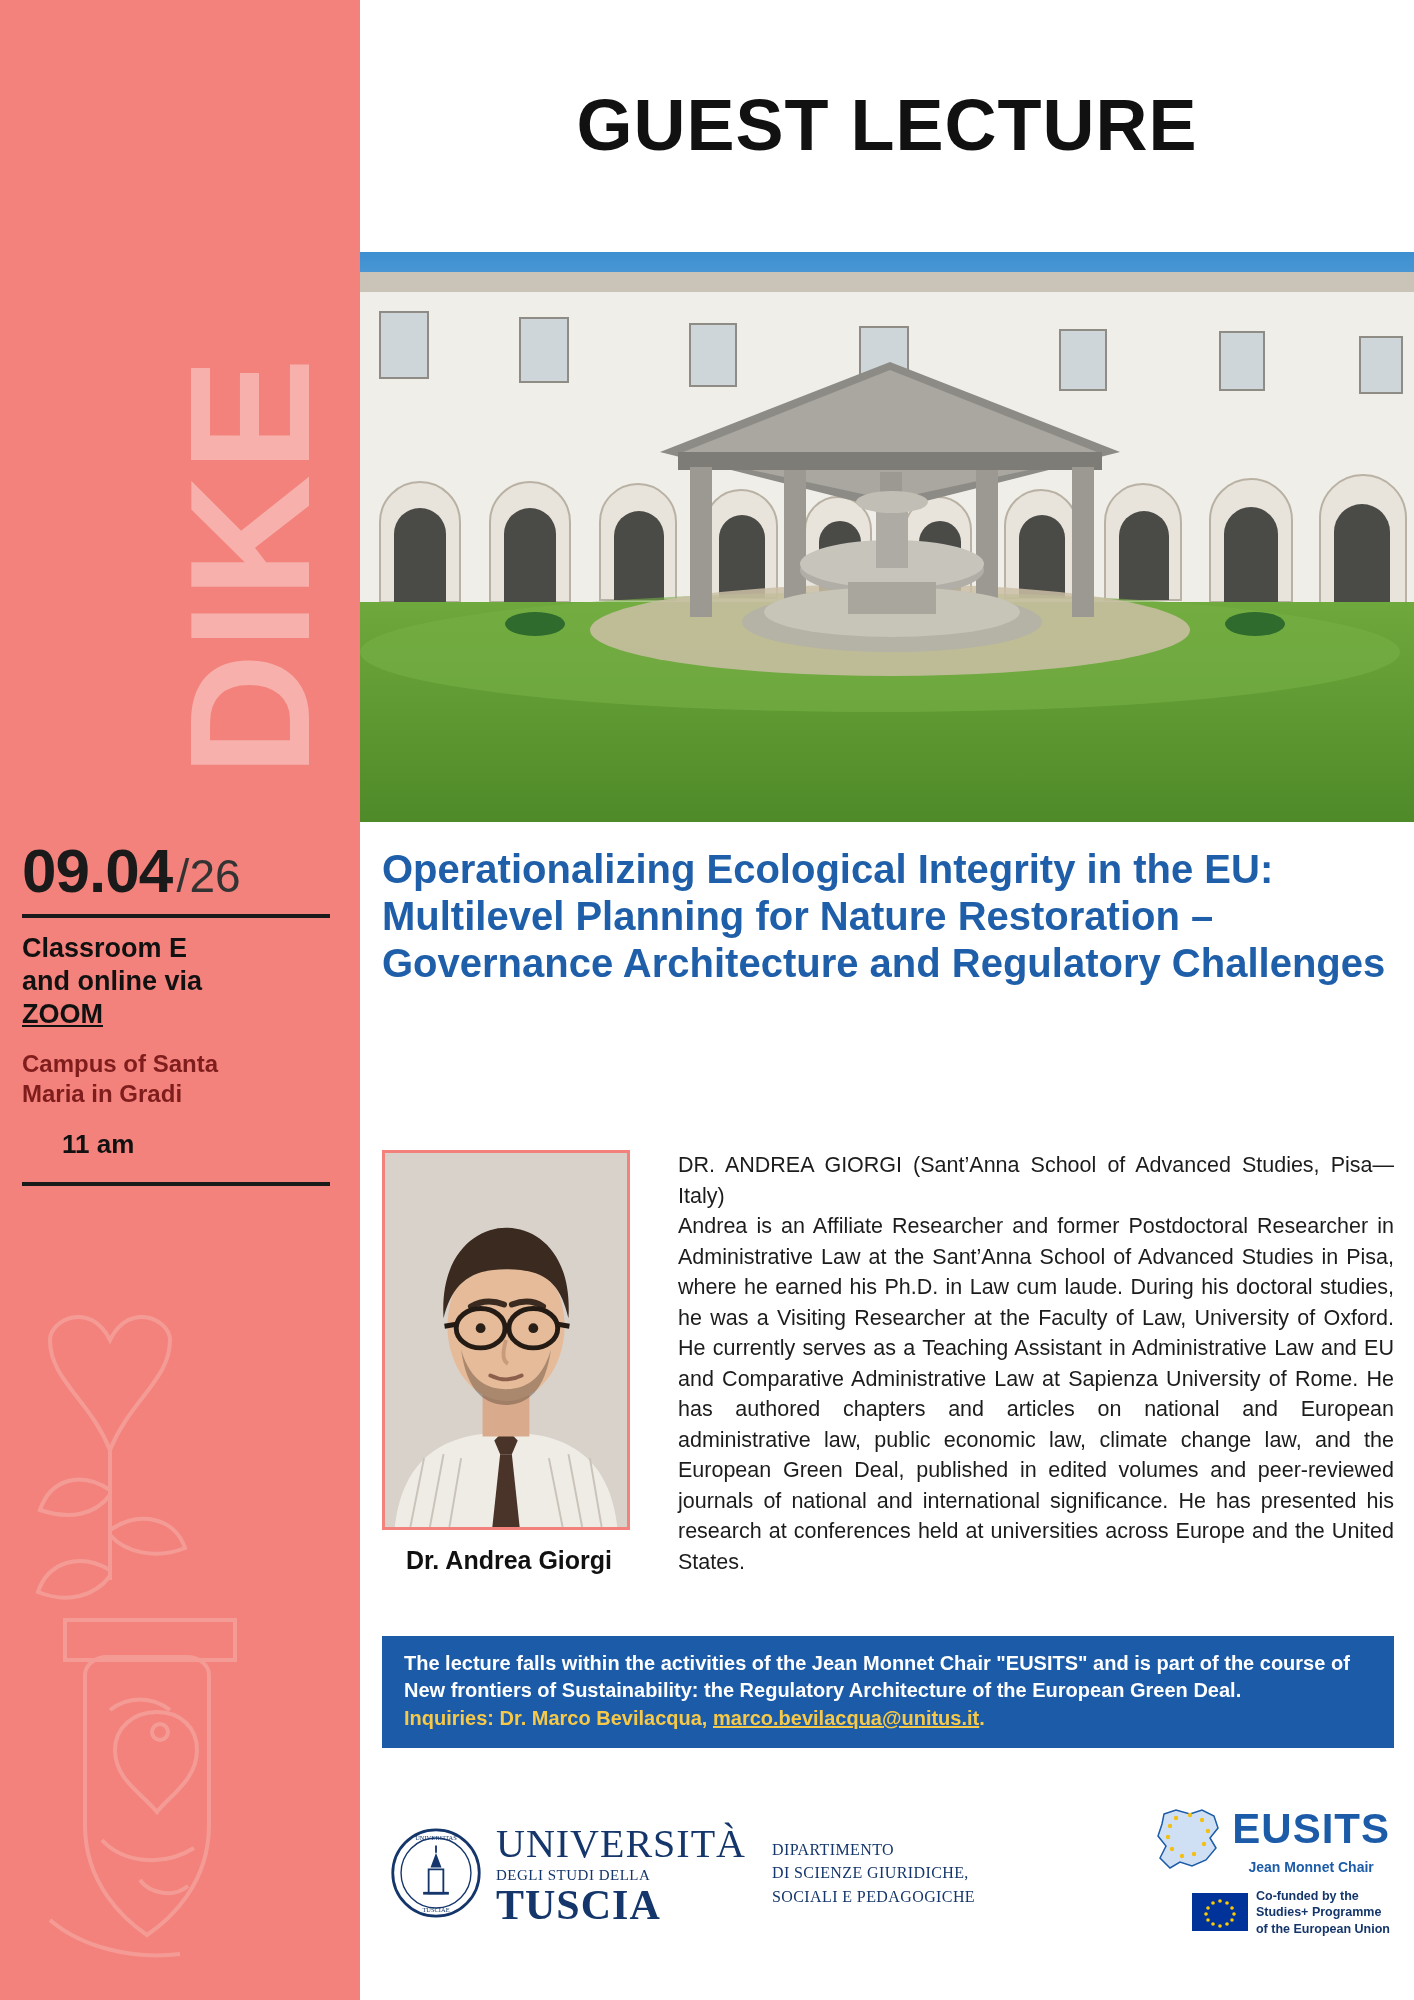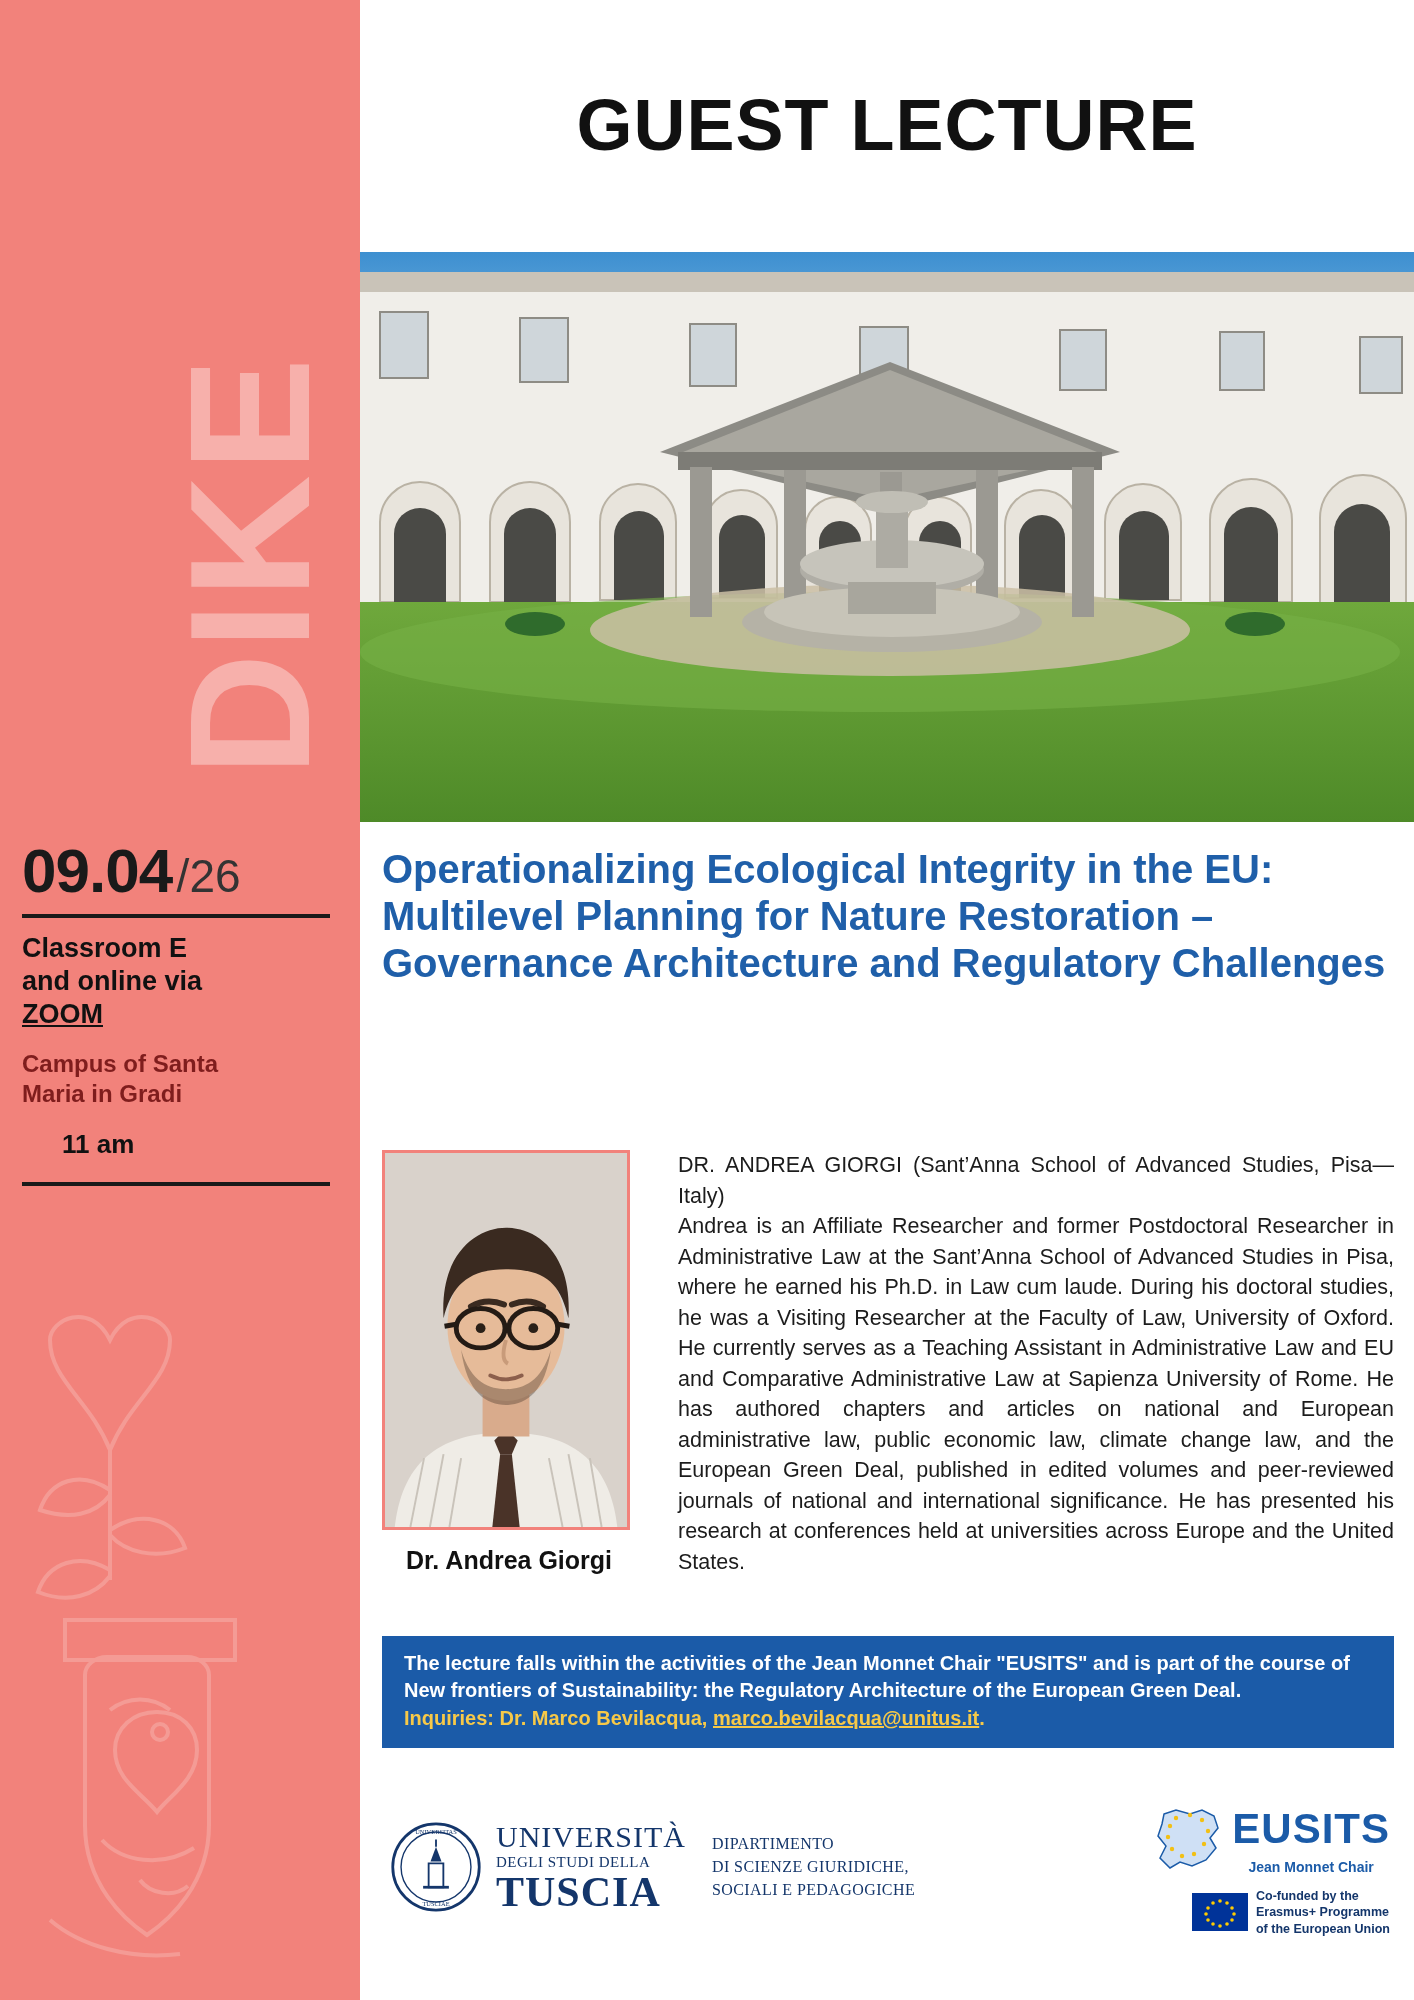--- a/index.html
+++ b/index.html
@@ -165,21 +165,21 @@
     left: 0; top: 1790px;
     width: 1054px; height: 200px;
   }
   .unitus {
     position: absolute; left: 30px; top: 30px;
     display: flex; align-items: center;
   }
   .seal { width: 92px; height: 92px; }
   .seal svg { display: block; width: 100%; height: 100%; }
   .unitus-text { margin-left: 14px; color: #14366b; }
-  .unitus-text .u1 { font-family: "Liberation Serif", serif; font-size: 30px; letter-spacing: 1px; }
+  .unitus-text .u1 { font-family: "Liberation Serif", serif; font-size: 40px; letter-spacing: 1px; }
   .unitus-text .u2 { font-family: "Liberation Serif", serif; font-size: 15px; letter-spacing: .5px; }
   .unitus-text .u3 { font-family: "Liberation Serif", serif; font-size: 42px; font-weight: bold; letter-spacing: 1px; line-height: 1; }
   .dept {
     margin-left: 26px; color: #14366b;
     font-family: "Liberation Serif", serif;
     font-size: 16px; line-height: 1.45; letter-spacing: .4px;
   }
   .eusits {
     position: absolute; right: 24px; top: 14px;
     width: 300px; text-align: center;
@@ -475,21 +475,21 @@
                   <circle cx="21" cy="31" r="1.8"></circle>
                 <circle cx="16" cy="27" r="1.8"></circle>
                   <circle cx="14" cy="21" r="1.8"></circle>
                 <circle cx="16" cy="15" r="1.8"></circle>
                   <circle cx="21" cy="10" r="1.8"></circle>
               </g>
             </svg>
           </div>
           <div class="cofund-text">
             <div>Co-funded by the</div>
-            <div>Erasmus+ Programme</div>
+            <div>Studies+ Programme</div>
             <div>of the European Union</div>
           </div>
         </div>
       </div>
 
     </div>
   </div>
 </div>
 
 </body></html>

